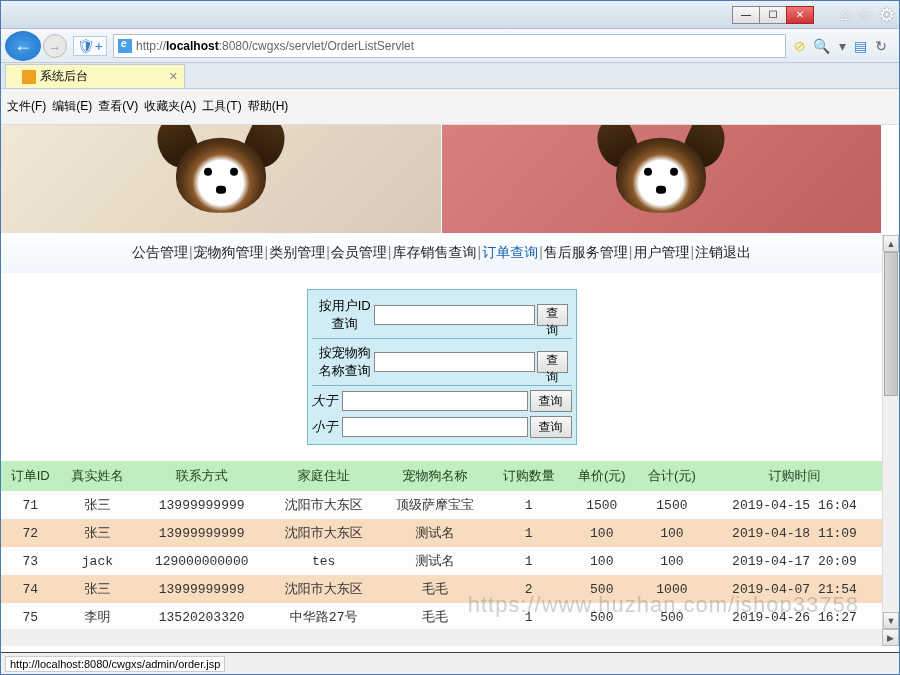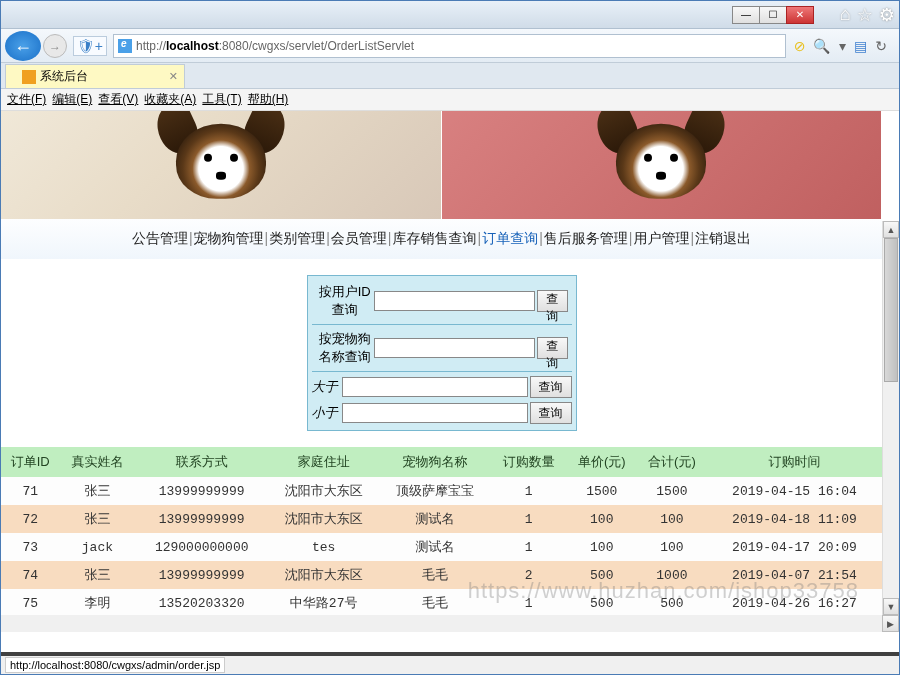--- a/index.html
+++ b/index.html
@@ -23,21 +23,21 @@
 .addr-icon::after { content: "e"; color: #fff; font-size: 10px; position: absolute; left: 3px; top: -1px; font-style: italic; font-weight: bold; }
 .addr-text { color: #666; }
 .addr-text b { color: #000; font-weight: bold; }
 .nav-right { display: flex; align-items: center; gap: 8px; padding: 0 8px; font-size: 14px; }
 
 .tabbar { height: 26px; background: #e0e8f0; display: flex; align-items: flex-end; padding-left: 4px; border-bottom: 1px solid #c0ccd8; }
 .tab { height: 24px; background: #fef9c3; border: 1px solid #c0ccd8; border-bottom: none; padding: 0 28px 0 16px; font-size: 12px; display: flex; align-items: center; position: relative; min-width: 180px; }
 .tab-icon { width: 14px; height: 14px; background: #f0a020; margin-right: 4px; }
 .tab-close { position: absolute; right: 6px; color: #888; font-size: 11px; }
 
-.menubar { height: 22px; background: #f4f4f4; border-bottom: 1px solid #ddd; display: flex; align-items: center; padding: 0 6px; font-size: 12px; gap: 6px; text-decoration: underline; }
+.menubar { height: 36px; background: #f4f4f4; border-bottom: 1px solid #ddd; display: flex; align-items: center; padding: 0 6px; font-size: 12px; gap: 6px; }
 
 
 .content { position: relative; height: calc(675px - 28px - 34px - 26px - 22px - 22px); overflow: hidden; }
 .scroll-wrap { width: calc(100% - 17px); height: 100%; overflow: hidden; }
 
 .banner { display: flex; width: 100%; height: 108px; }
 .banner-img { flex: 1; background: linear-gradient(135deg, #f0e8d8 0%, #e8dcc8 40%, #d8c8b8 100%); position: relative; overflow: hidden; border-right: 1px solid #fff; }
 .dog { position: absolute; left: 50%; top: 50%; transform: translate(-50%,-55%); }
 .dog-face { width: 90px; height: 75px; background: radial-gradient(ellipse at 50% 60%, #fff 0%, #fff 35%, #8b5a2b 45%, #5a3818 60%, #3a2410 75%); border-radius: 50% 50% 45% 45%; position: relative; }
 .dog-ear { position: absolute; width: 38px; height: 50px; background: linear-gradient(#4a2f15,#2a1808); top: -20px; }
@@ -63,21 +63,21 @@
 .search-sub-label { width: 110px; text-align: center; font-size: 13px; }
 .search-sub-rows { flex: 1; }
 .search-sub-rows .search-row { padding: 2px 0; }
 
 .order-table { width: 100%; border-collapse: collapse; font-size: 13px; }
 .order-table th { background: #c0eec0; color: #224422; font-weight: normal; padding: 6px 2px; text-align: center; }
 .order-table td { padding: 5px 2px; text-align: center; color: #333; font-family: "Courier New", monospace; }
 .order-table tr.odd td { background: #f8dcc0; }
 .order-table tr.even td { background: #fdfdfd; font-family: Liberation Mono, monospace; }
 
-.statusbar { position: absolute; bottom: 0; left: 0; right: 0; height: 22px; background: #f0f0f0; border-top: 4px solid #404040; font-size: 11px; display: flex; align-items: center; padding: 0 4px; }
+.statusbar { position: absolute; bottom: 0; left: 0; right: 0; height: 22px; background: #f0f0f0; border-top: 1px solid #404040; font-size: 11px; display: flex; align-items: center; padding: 0 4px; }
 .status-text { border: 1px solid #ccc; background: #fff; padding: 1px 4px; }
 
 .vscroll { position: absolute; right: 0; top: 110px; bottom: 22px; width: 17px; background: #f0f0f0; border-left: 1px solid #ddd; }
 .vscroll-btn { height: 17px; background: linear-gradient(#f8f8f8,#e0e0e0); border: 1px solid #bbb; display: flex; align-items: center; justify-content: center; font-size: 9px; color: #555; }
 .vscroll-thumb { position: absolute; top: 17px; left: 1px; right: 1px; height: 35%; background: linear-gradient(90deg,#d8d8d8,#c0c0c0); border: 1px solid #aaa; }
 .hscroll { position: absolute; right: 0; bottom: 22px; height: 17px; left: 0; background: #f0f0f0; display: flex; justify-content: flex-end; }
 .hscroll-btn { width: 17px; background: linear-gradient(#f8f8f8,#e0e0e0); border: 1px solid #bbb; display: flex; align-items: center; justify-content: center; font-size: 9px; color: #555; }
 
 .watermark { position: absolute; right: 40px; bottom: 50px; font-size: 22px; color: rgba(120,120,120,0.35); font-family: Arial; letter-spacing: 1px; pointer-events: none; }
 </style>

